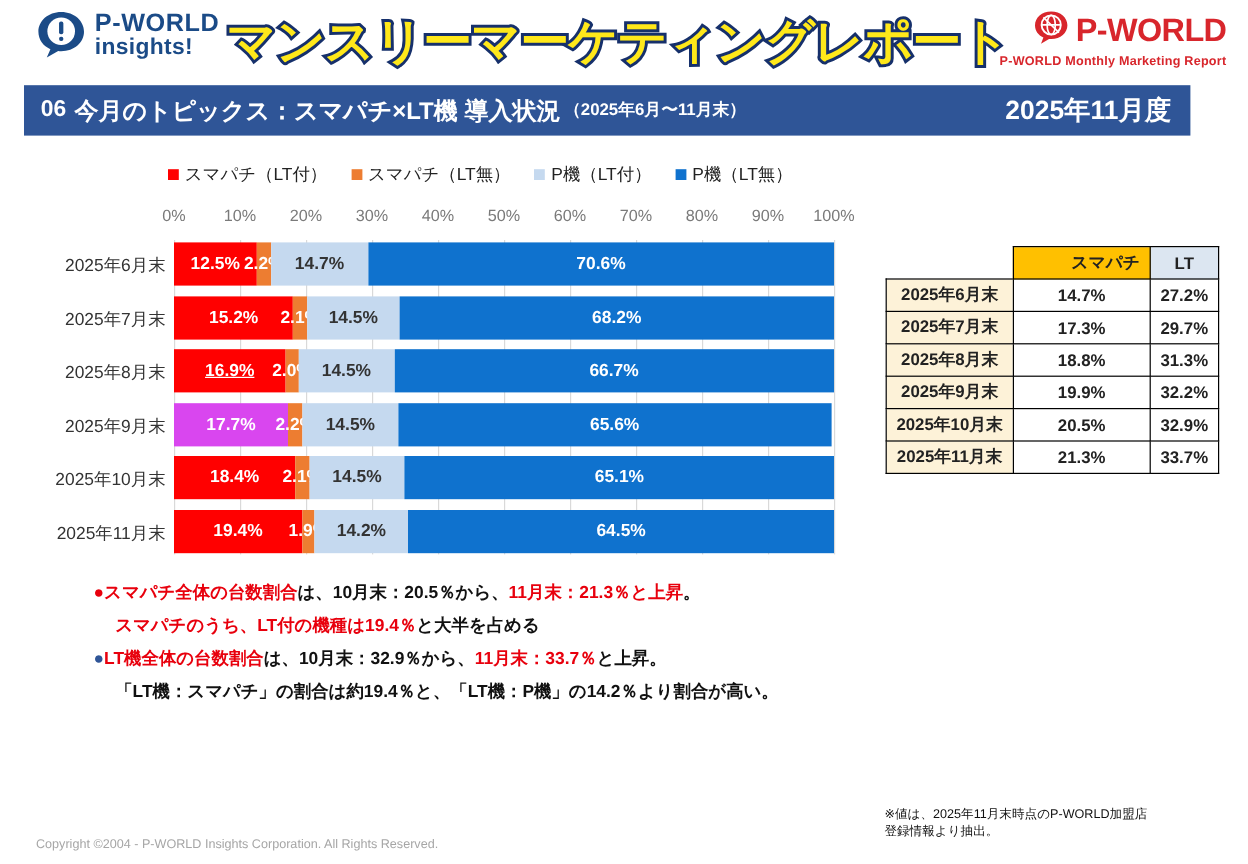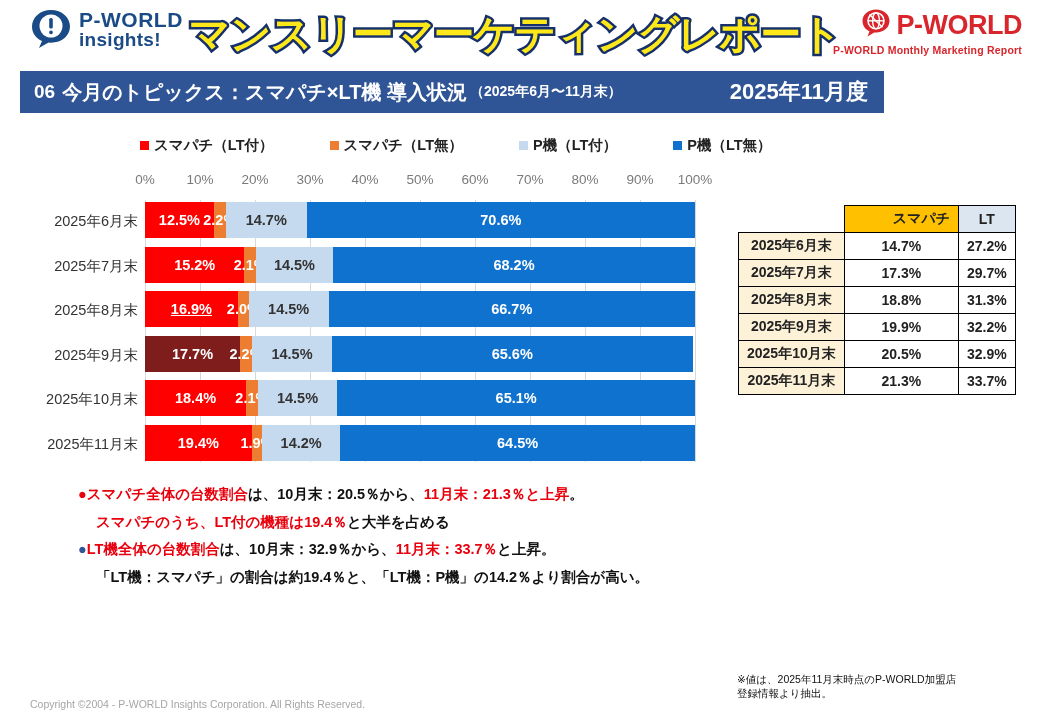--- a/index.html
+++ b/index.html
@@ -25,29 +25,29 @@
     letter-spacing:-1px;white-space:nowrap;
     -webkit-text-stroke:5px #16306b;paint-order:stroke fill;
     font-family:"DejaVu Sans","Liberation Sans",sans-serif;
   }
   #pworld-logo{position:absolute;right:18px;top:8px;text-align:right;}
   #pworld-row{display:flex;align-items:center;gap:6px;justify-content:flex-end;}
   #pworld-name{font-size:27px;font-weight:bold;color:#d8262c;letter-spacing:-.5px;}
   #pworld-sub{font-size:10.5px;font-weight:bold;color:#d8262c;letter-spacing:.2px;margin-top:2px;white-space:nowrap;}
   
   #band{
-    position:absolute;left:20px;top:71px;width:864px;height:42px;
+    position:absolute;left:20px;top:71px;width:972px;height:42px;
     background:#2f5597;display:flex;align-items:center;
   }
   #band-num{color:#fff;font-size:19px;font-weight:bold;margin-left:14px;}
   #band-title{color:#fff;font-size:20px;font-weight:bold;margin-left:7px;white-space:nowrap;}
   #band-range{color:#fff;font-size:14px;font-weight:bold;margin-left:3px;}
   #band-period{color:#fff;font-size:22px;font-weight:bold;position:absolute;right:16px;}
   
-  #legend{position:absolute;left:140px;top:136px;display:flex;gap:56px;align-items:center;font-weight:bold;}
+  #legend{position:absolute;left:140px;top:136px;display:flex;gap:20px;align-items:center;}
   .lg{display:flex;align-items:center;gap:5px;font-size:14.5px;color:#222;white-space:nowrap;}
   .lg .sw{width:9px;height:9px;display:inline-block;}
   
   #chart{position:absolute;left:0;top:160px;width:740px;height:310px;}
   #axis{position:absolute;left:145px;top:12px;width:550px;height:16px;}
   .xt{position:absolute;font-size:13.5px;color:#7a7a7a;transform:translateX(-50%);white-space:nowrap;}
   #plot{position:absolute;left:145px;top:40px;width:550px;height:262px;}
   .gl{position:absolute;top:0;bottom:0;width:1px;background:#d9d9d9;}
   .bar-row{position:absolute;left:0;width:550px;height:36px;display:flex;}
   .seg{height:36px;display:flex;align-items:center;justify-content:center;
@@ -185,21 +185,21 @@
         <div class="seg" style="width: 79.75px; background: rgb(197, 217, 239); color: rgb(51, 51, 51);">14.5%</div>
         <div class="seg" style="width: 375.1px; background: rgb(15, 114, 206); color: rgb(255, 255, 255);">68.2%</div>
       </div>
       <div class="bar-row" style="top: 91px;">
         <div class="seg" style="width: 92.95px; background: rgb(255, 0, 0); color: rgb(255, 255, 255); text-decoration: underline;">16.9%</div>
         <div class="seg" style="width: 11px; background: rgb(237, 125, 49); color: rgb(255, 255, 255);">2.0%</div>
         <div class="seg" style="width: 79.75px; background: rgb(197, 217, 239); color: rgb(51, 51, 51);">14.5%</div>
         <div class="seg" style="width: 366.85px; background: rgb(15, 114, 206); color: rgb(255, 255, 255);">66.7%</div>
       </div>
       <div class="bar-row" style="top: 135.5px;">
-        <div class="seg" style="width: 95px; background: #7f1d1d; color: rgb(255, 255, 255);">17.7%</div>
+        <div class="seg" style="width: 95px; background: #d946ef; color: rgb(255, 255, 255);">17.7%</div>
         <div class="seg" style="width: 12.1px; background: rgb(237, 125, 49); color: rgb(255, 255, 255);">2.2%</div>
         <div class="seg" style="width: 79.75px; background: rgb(197, 217, 239); color: rgb(51, 51, 51);">14.5%</div>
         <div class="seg" style="width: 360.8px; background: rgb(15, 114, 206); color: rgb(255, 255, 255);">65.6%</div>
       </div>
       <div class="bar-row" style="top: 180px;">
         <div class="seg" style="width: 101.2px; background: rgb(255, 0, 0); color: rgb(255, 255, 255);">18.4%</div>
         <div class="seg" style="width: 11.55px; background: rgb(237, 125, 49); color: rgb(255, 255, 255);">2.1%</div>
         <div class="seg" style="width: 79.75px; background: rgb(197, 217, 239); color: rgb(51, 51, 51);">14.5%</div>
         <div class="seg" style="width: 358.05px; background: rgb(15, 114, 206); color: rgb(255, 255, 255);">65.1%</div>
       </div>

